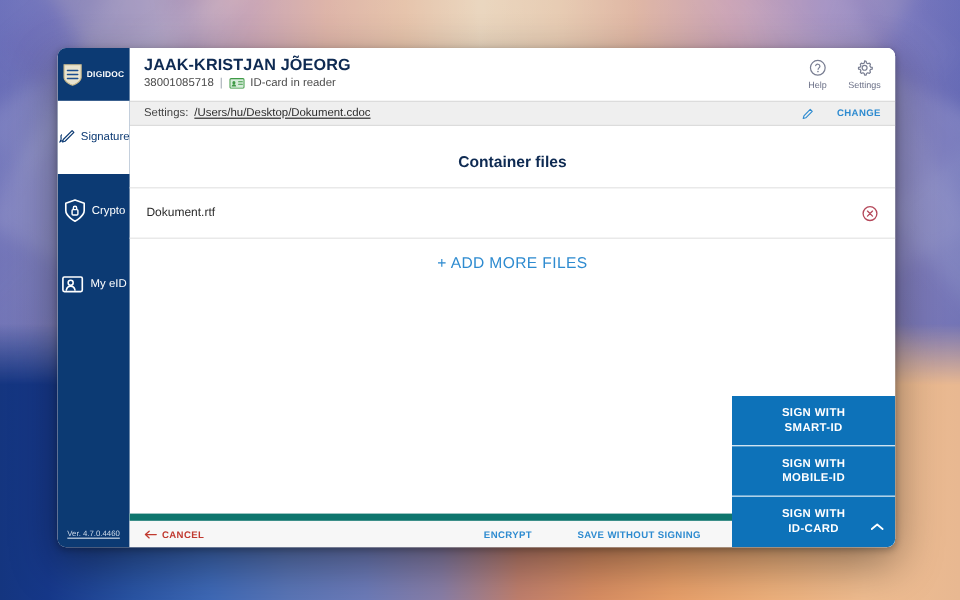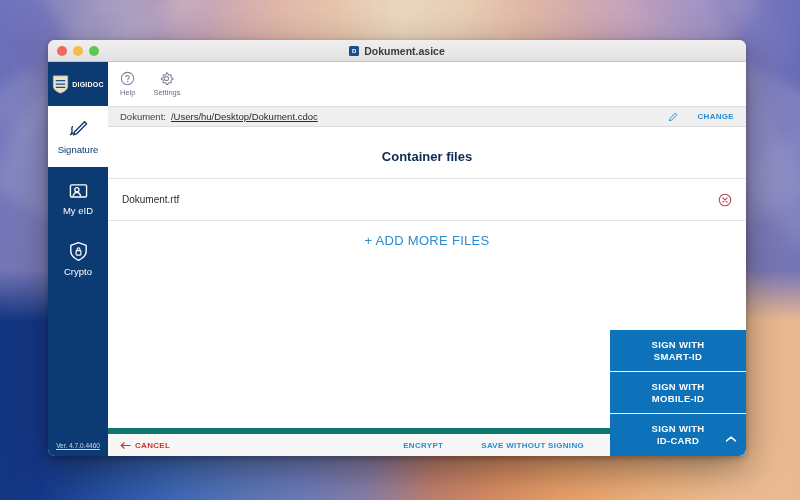--- a/index.html
+++ b/index.html
@@ -110,21 +110,21 @@
   #logo {
     height: 44px;
     display: flex; align-items: center; justify-content: center;
     gap: 3px;
   }
   #shield { width: 17px; height: 19px; }
   #logo-text { font-size: 7px; font-weight: bold; color: #ffffff; letter-spacing: .2px; }
 
   .nav-item {
     height: 61px;
-    display: flex; flex-direction: column;
+    display: flex; flex-direction: row;
     align-items: center; justify-content: center;
     gap: 4px;
     color: #ffffff;
     cursor: pointer;
   }
   .nav-item.active { background: #ffffff; color: #0c3a73; }
   .nav-label { font-size: 9.5px; }
   .nav-icon { width: 21px; height: 21px; display: block; }
 
   #version {
@@ -275,31 +275,20 @@
       <div class="ray" style="transform: translateX(-50%) rotate(21.2deg); background: rgba(80, 80, 160, 0.26); filter: blur(7px);"></div>
       <div class="ray" style="transform: translateX(-50%) rotate(31.6deg); background: rgba(255, 230, 195, 0.35); filter: blur(7px);"></div>
       <div class="ray" style="transform: translateX(-50%) rotate(42deg); background: rgba(255, 255, 255, 0.08); filter: blur(7px);"></div>
       <div class="ray" style="transform: translateX(-50%) rotate(52.4deg); background: rgba(110, 90, 175, 0.24); filter: blur(7px);"></div>
       <div class="ray" style="transform: translateX(-50%) rotate(62.8deg); background: rgba(255, 255, 255, 0.3); filter: blur(7px);"></div>
     </div>
   <div id="wall-bottom"></div>
 
   <div id="window">
 
-    <div id="titlebar">
-      <div id="lights">
-        <span class="light l-red"></span>
-        <span class="light l-yellow"></span>
-        <span class="light l-green"></span>
-      </div>
-      <div id="title-center">
-        <span id="title-icon">D</span>
-        <span>Dokument.asice</span>
-      </div>
-    </div>
 
     <div id="body">
 
       <div id="sidebar">
 
         <div id="logo">
           <svg id="shield" viewBox="0 0 34 40">
             <path d="M2 2 H32 V24 C32 33 17 38 17 38 C17 38 2 33 2 24 Z" fill="#e9e3cf" stroke="#c9b98c" stroke-width="2"></path>
             <g fill="none" stroke="#1b4d8f" stroke-width="2.6" stroke-linecap="round">
               <path d="M8 12 H26"></path>
@@ -314,42 +303,59 @@
           <svg class="nav-icon" viewBox="0 0 26 26">
             <path d="M20.5 3.5 L23 6 L10.5 18.5 L7 19.5 L8 16 Z" fill="none" stroke="currentColor" stroke-width="1.7" stroke-linejoin="round"></path>
             <path d="M4 18 C7 14 3 12 5.5 9.5" fill="none" stroke="currentColor" stroke-width="1.7" stroke-linecap="round"></path>
             <path d="M3 19.5 L6.5 17.5" fill="none" stroke="currentColor" stroke-width="1.7" stroke-linecap="round"></path>
           </svg>
           <span class="nav-label">Signature</span>
         </div>
 
         <div class="nav-item">
           <svg class="nav-icon" viewBox="0 0 26 26">
+            <path d="M13 2 L22.5 5.5 V13 C22.5 19 13 24 13 24 C13 24 3.5 19 3.5 13 V5.5 Z" fill="none" stroke="currentColor" stroke-width="1.7" stroke-linejoin="round"></path>
+            <rect x="10" y="12" width="6" height="5.5" rx="1" fill="none" stroke="currentColor" stroke-width="1.5"></rect>
+            <path d="M11.3 12 V10.3 a1.7 1.7 0 0 1 3.4 0 V12" fill="none" stroke="currentColor" stroke-width="1.5"></path>
+          </svg>
+          <span class="nav-label">Crypto</span>
+        </div>
+
+        <div class="nav-item">
+          <svg class="nav-icon" viewBox="0 0 26 26">
             <rect x="3" y="6" width="20" height="15" rx="1.5" fill="none" stroke="currentColor" stroke-width="1.7"></rect>
             <circle cx="11" cy="12" r="2.6" fill="none" stroke="currentColor" stroke-width="1.6"></circle>
             <path d="M6.5 19.5 C7.2 16.4 9 15.4 11 15.4 C13 15.4 14.8 16.4 15.5 19.5" fill="none" stroke="currentColor" stroke-width="1.6" stroke-linecap="round"></path>
           </svg>
           <span class="nav-label">My eID</span>
         </div>
 
-        <div class="nav-item">
-          <svg class="nav-icon" viewBox="0 0 26 26">
-            <path d="M13 2 L22.5 5.5 V13 C22.5 19 13 24 13 24 C13 24 3.5 19 3.5 13 V5.5 Z" fill="none" stroke="currentColor" stroke-width="1.7" stroke-linejoin="round"></path>
-            <rect x="10" y="12" width="6" height="5.5" rx="1" fill="none" stroke="currentColor" stroke-width="1.5"></rect>
-            <path d="M11.3 12 V10.3 a1.7 1.7 0 0 1 3.4 0 V12" fill="none" stroke="currentColor" stroke-width="1.5"></path>
-          </svg>
-          <span class="nav-label">Crypto</span>
-        </div>
-
         <div id="version">Ver. 4.7.0.4460</div>
       </div>
 
       <div id="main">
 
         <div id="user-header">
+          <div>
+            <div id="user-name">JAAK-KRISTJAN JÕEORG</div>
+            <div id="user-sub">
+              <span>38001085718</span>
+              <span class="sep">|</span>
+              <svg id="idcard-icon" viewBox="0 0 20 14">
+                <rect x="0.8" y="0.8" width="18.4" height="12.4" rx="1.6" fill="#d7eddb" stroke="#3f9a46" stroke-width="1.4"></rect>
+                <circle cx="6" cy="6" r="2" fill="#3f9a46"></circle>
+                <path d="M3 11 C3.6 8.8 4.8 8.2 6 8.2 C7.2 8.2 8.4 8.8 9 11 Z" fill="#3f9a46"></path>
+                <g stroke="#3f9a46" stroke-width="1.3" stroke-linecap="round">
+                  <path d="M12 5 H17"></path>
+                    <path d="M12 8 H17"></path>
+                </g>
+              </svg>
+              <span>ID-card in reader</span>
+            </div>
+          </div>
 
           <div id="header-actions">
             <div class="hdr-btn">
               <svg class="hdr-icon" viewBox="0 0 22 22">
                 <circle cx="11" cy="11" r="9" fill="none" stroke="#7a7f93" stroke-width="1.5"></circle>
                 <path d="M8.4 8.3 a2.7 2.7 0 0 1 5.2 .9 c0 1.8-2.2 2-2.2 3.6" fill="none" stroke="#7a7f93" stroke-width="1.5" stroke-linecap="round"></path>
                 <circle cx="11.2" cy="15.6" r="1" fill="#7a7f93"></circle>
               </svg>
               <span>Help</span>
             </div>
@@ -359,21 +365,21 @@
                   <path d="M11 2.6 l1.9 .55 .45 2.0 1.5 .9 1.95-.7 1.35 1.35-.7 1.95 .9 1.5 2.0 .45 0 1.9-2.0 .45-.9 1.5 .7 1.95-1.35 1.35-1.95-.7-1.5 .9-.45 2.0-1.9 0-.45-2.0-1.5-.9-1.95 .7-1.35-1.35 .7-1.95-.9-1.5-2.0-.45 0-1.9 2.0-.45 .9-1.5-.7-1.95 1.35-1.35 1.95 .7 1.5-.9 .45-2.0 z"></path>
                   <circle cx="11" cy="11" r="3"></circle>
                 </g>
               </svg>
               <span>Settings</span>
             </div>
           </div>
         </div>
 
         <div id="container-bar">
-          <span id="container-label">Dokument:</span>
+          <span id="container-label">Settings:</span>
           <span id="container-path">/Users/hu/Desktop/Dokument.cdoc</span>
           <span id="change-btn">
             <svg id="pencil-icon" viewBox="0 0 16 16">
               <path d="M11.5 1.8 L14.2 4.5 L5.6 13.1 L2.2 14 L3.1 10.6 Z" fill="none" stroke="#2e8bd0" stroke-width="1.5" stroke-linejoin="round"></path>
             </svg>
             <span>CHANGE</span>
           </span>
         </div>
 
         <div id="content">

